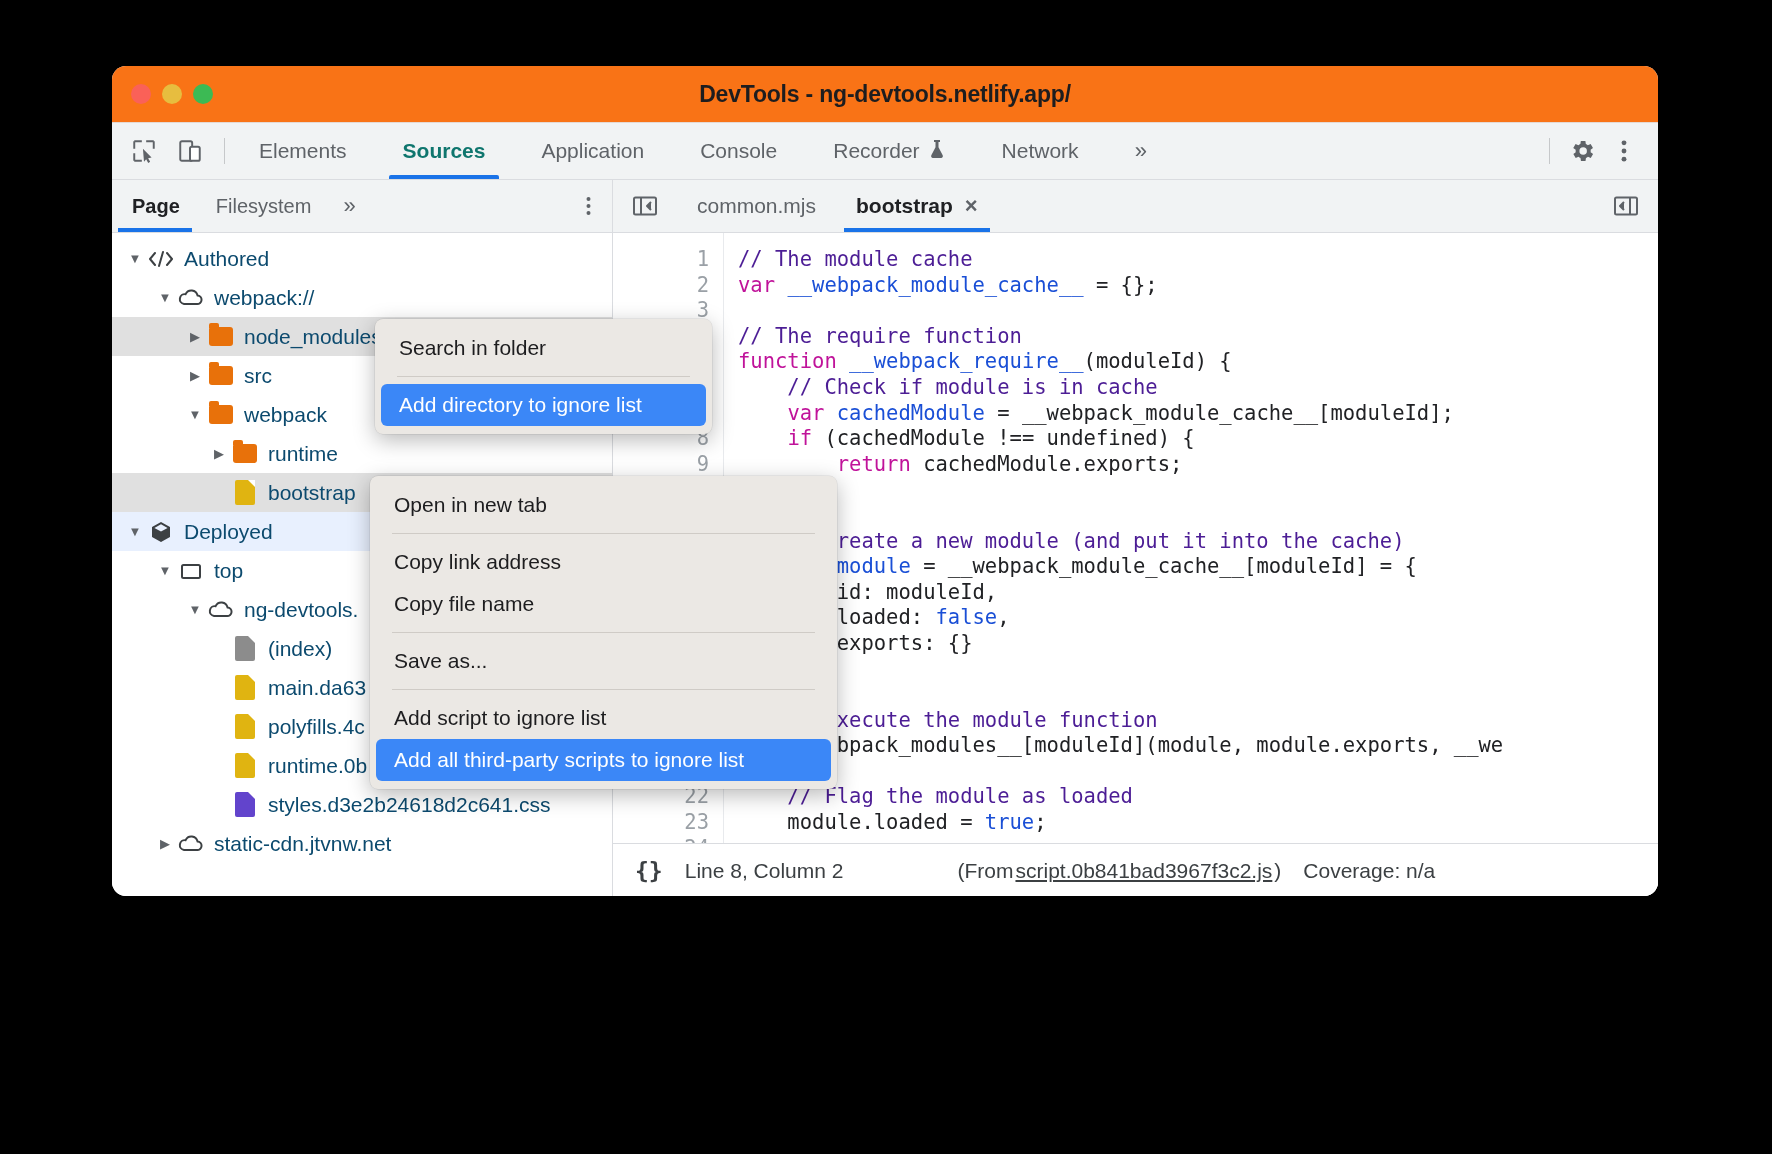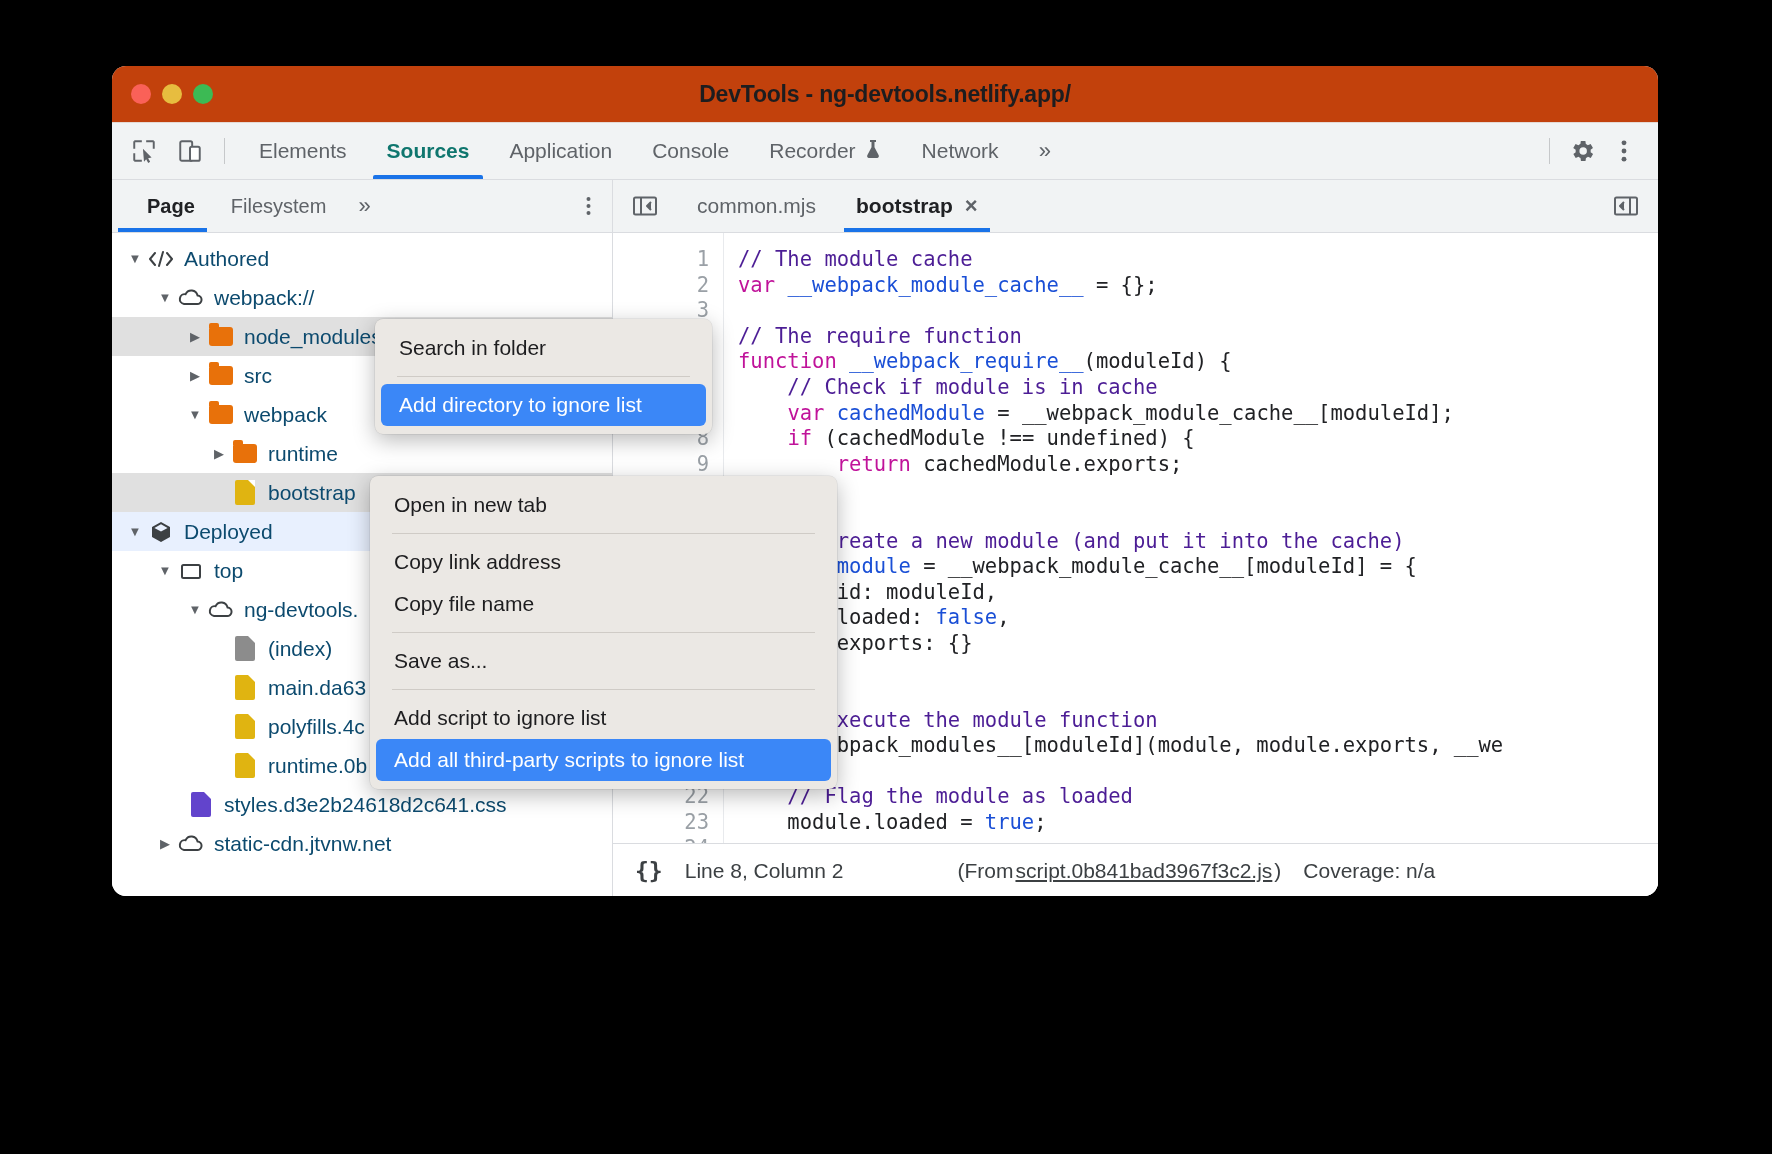--- a/index.html
+++ b/index.html
@@ -29,21 +29,21 @@
     background: #ffffff;
     border-radius: 14px;
     overflow: hidden;
     box-shadow: 0 16px 60px rgba(0,0,0,0.55);
   }
 
   
   .titlebar {
     position: relative;
     height: 56px;
-    background: #c2410c;
+    background: #f97316;
     border-bottom: 1px solid #e4d9d4;
     display: flex;
     align-items: center;
   }
   .traffic {
     display: flex;
     gap: 11px;
     margin-left: 19px;
   }
   .dot { width: 20px; height: 20px; border-radius: 50%; }
@@ -85,20 +85,21 @@
     width: 1px;
     height: 26px;
     background: #c6c8ca;
     align-self: center;
     margin: 0 8px;
   }
   .tabs-row {
     display: flex;
     align-items: stretch;
     flex: 1;
+    gap: 16px;
   }
   .mtab {
     display: flex;
     align-items: center;
     gap: 8px;
     padding: 0 20px;
     font-size: 21px;
     color: #5f6368;
     cursor: pointer;
     position: relative;
@@ -150,21 +151,21 @@
   }
   .ntab {
     display: flex;
     align-items: center;
     padding: 0 18px;
     font-size: 20px;
     color: #5f6368;
     cursor: pointer;
     position: relative;
   }
-  .ntab:first-child { padding-left: 35px; }
+  .ntab:first-child { padding-left: 20px; }
   .ntab.active { color: #202124; font-weight: bold; }
   .ntab.active::after {
     content: "";
     position: absolute;
     left: 6px; right: 6px; bottom: 0;
     height: 4px;
     background: #1a73e8;
   }
   .ntab.more { font-size: 22px; padding: 0 14px; }
   .nav-kebab {
@@ -594,21 +595,21 @@
           </div>
 
           <div class="trow" style="padding-left:96px">
             <span class="tri none">▶</span>
             <span class="ticon">
                 <span class="file js"></span>
               </span>
             <span class="tlabel">runtime.0b</span>
           </div>
 
-          <div class="trow" style="padding-left:52px">
+          <div class="trow" style="padding-left:96px">
             <span class="tri none">▶</span>
             <span class="ticon">
                 <span class="file css"></span>
               </span>
             <span class="tlabel">styles.d3e2b24618d2c641.css</span>
           </div>
 
           <div class="trow" style="padding-left:42px">
             <span class="tri">▶</span>
             <span class="ticon">

